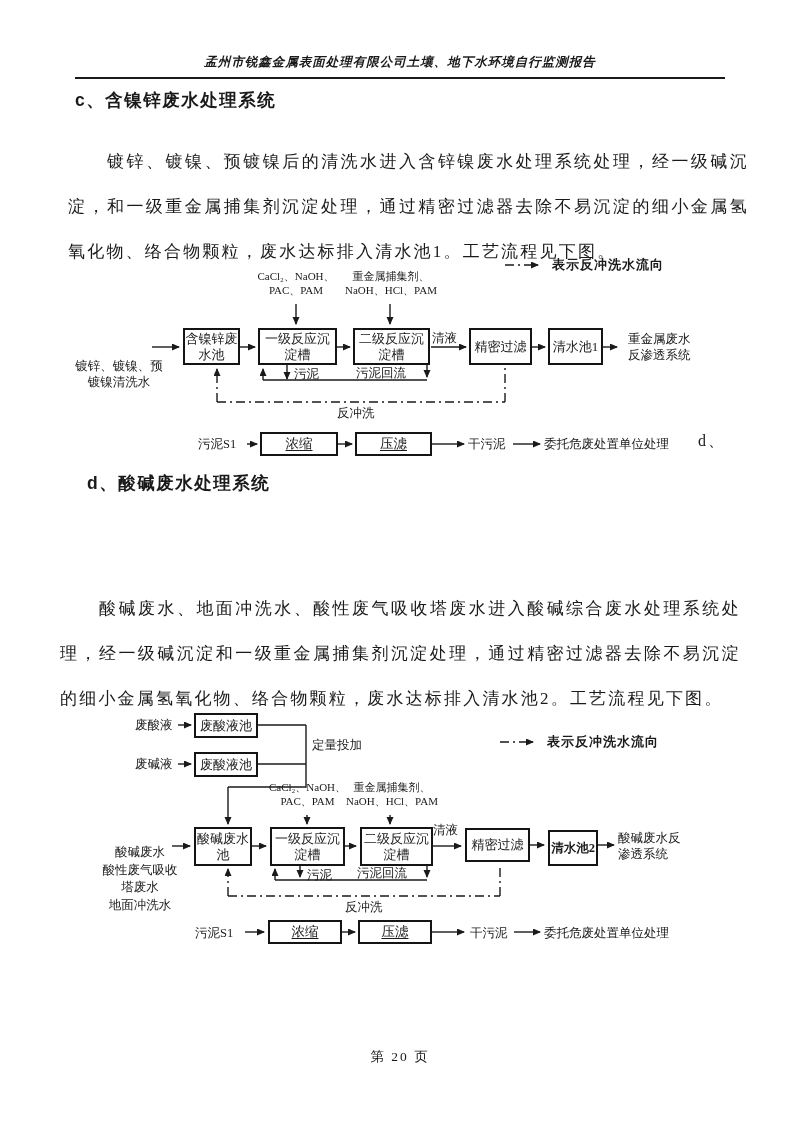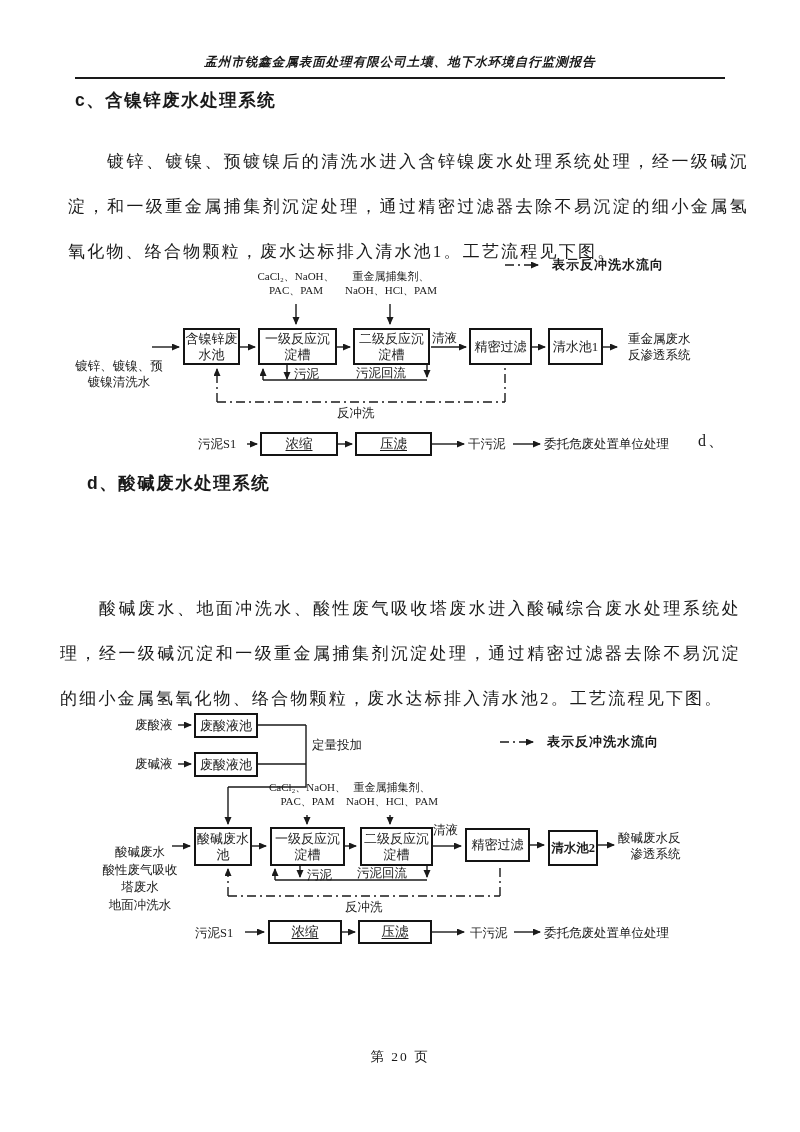--- a/index.html
+++ b/index.html
@@ -183,21 +183,21 @@
 地面冲洗水</div>
     <div class="box" style="left:134px;top:122px;width:58px;height:39px;">酸碱废水
 池</div>
     <div class="box" style="left:210px;top:122px;width:75px;height:39px;">一级反应沉
 淀槽</div>
     <div class="box" style="left:300px;top:122px;width:73px;height:39px;">二级反应沉
 淀槽</div>
     <div class="lbl" style="left:373px;top:117px;">清液</div>
     <div class="box" style="left:405px;top:123px;width:65px;height:34px;">精密过滤</div>
     <div class="box" style="left:488px;top:125px;width:50px;height:36px;font-size:12.5px;font-weight:bold;">清水池2</div>
-    <div class="lbl" style="left:558px;top:125px;text-align:right;">酸碱废水反
+    <div class="lbl" style="left:558px;top:125px;">酸碱废水反
 渗透系统</div>
 
     <div class="lbl" style="left:247px;top:162px;">污泥</div>
     <div class="lbl" style="left:297px;top:160px;">污泥回流</div>
     <div class="lbl" style="left:285px;top:194px;">反冲洗</div>
 
     <div class="lbl" style="left:135px;top:220px;">污泥S1</div>
     <div class="box box-sm" style="left:208px;top:215px;width:74px;height:24px;"><span class="underline">浓缩</span></div>
     <div class="box box-sm" style="left:298px;top:215px;width:74px;height:24px;"><span class="underline">压滤</span></div>
     <div class="lbl" style="left:410px;top:220px;">干污泥</div>

